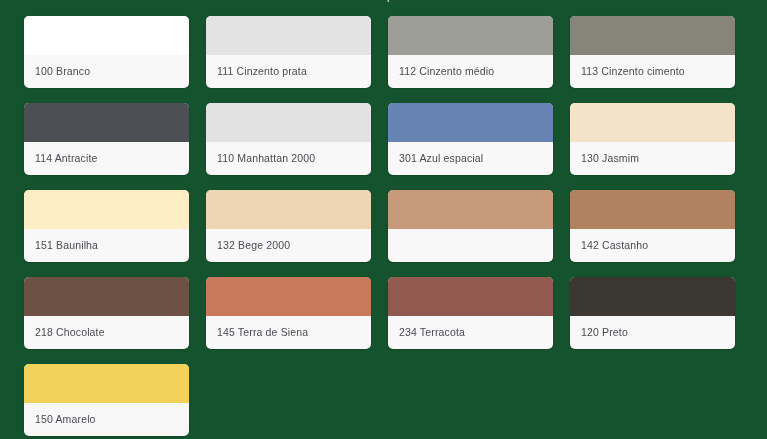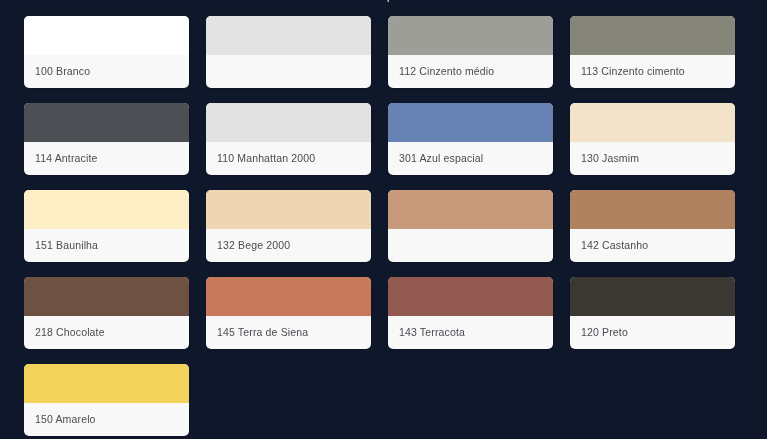--- a/index.html
+++ b/index.html
@@ -11,21 +11,21 @@
     height: 439px;
     background: #f5f5f5;
     font-family: "Liberation Sans", sans-serif;
     overflow: hidden;
   }
 
   #swatch-page {
     position: relative;
     width: 767px;
     height: 439px;
-    background: #0f172a;
+    background: #14532d;
     box-sizing: border-box;
   }
 
   
   #page-heading {
     position: absolute;
     left: 0;
     top: -12px;
     width: 767px;
     text-align: center;
@@ -90,20 +90,21 @@
 
   <div id="page-heading">Cores disponíveis</div>
 
   <div id="swatch-grid">
       <div class="swatch-card">
         <div class="swatch-color" style="background: rgb(255, 255, 255);"></div>
         <div class="swatch-label">100 Branco</div>
       </div>
       <div class="swatch-card">
         <div class="swatch-color" style="background: rgb(227, 227, 227);"></div>
+        <div class="swatch-label">111 Cinzento prata</div>
       </div>
       <div class="swatch-card">
         <div class="swatch-color" style="background: rgb(158, 158, 153);"></div>
         <div class="swatch-label">112 Cinzento médio</div>
       </div>
       <div class="swatch-card">
         <div class="swatch-color" style="background: rgb(133, 133, 122);"></div>
         <div class="swatch-label">113 Cinzento cimento</div>
       </div>
       <div class="swatch-card">
@@ -140,21 +141,21 @@
       <div class="swatch-card">
         <div class="swatch-color" style="background: rgb(109, 82, 68);"></div>
         <div class="swatch-label">218 Chocolate</div>
       </div>
       <div class="swatch-card">
         <div class="swatch-color" style="background: rgb(200, 121, 91);"></div>
         <div class="swatch-label">145 Terra de Siena</div>
       </div>
       <div class="swatch-card">
         <div class="swatch-color" style="background: rgb(145, 89, 79);"></div>
-        <div class="swatch-label">143 Terracota</div>
+        <div class="swatch-label">234 Terracota</div>
       </div>
       <div class="swatch-card">
         <div class="swatch-color" style="background: rgb(59, 56, 52);"></div>
         <div class="swatch-label">120 Preto</div>
       </div>
       <div class="swatch-card">
         <div class="swatch-color" style="background: rgb(242, 210, 90);"></div>
         <div class="swatch-label">150 Amarelo</div>
       </div>
     </div>

